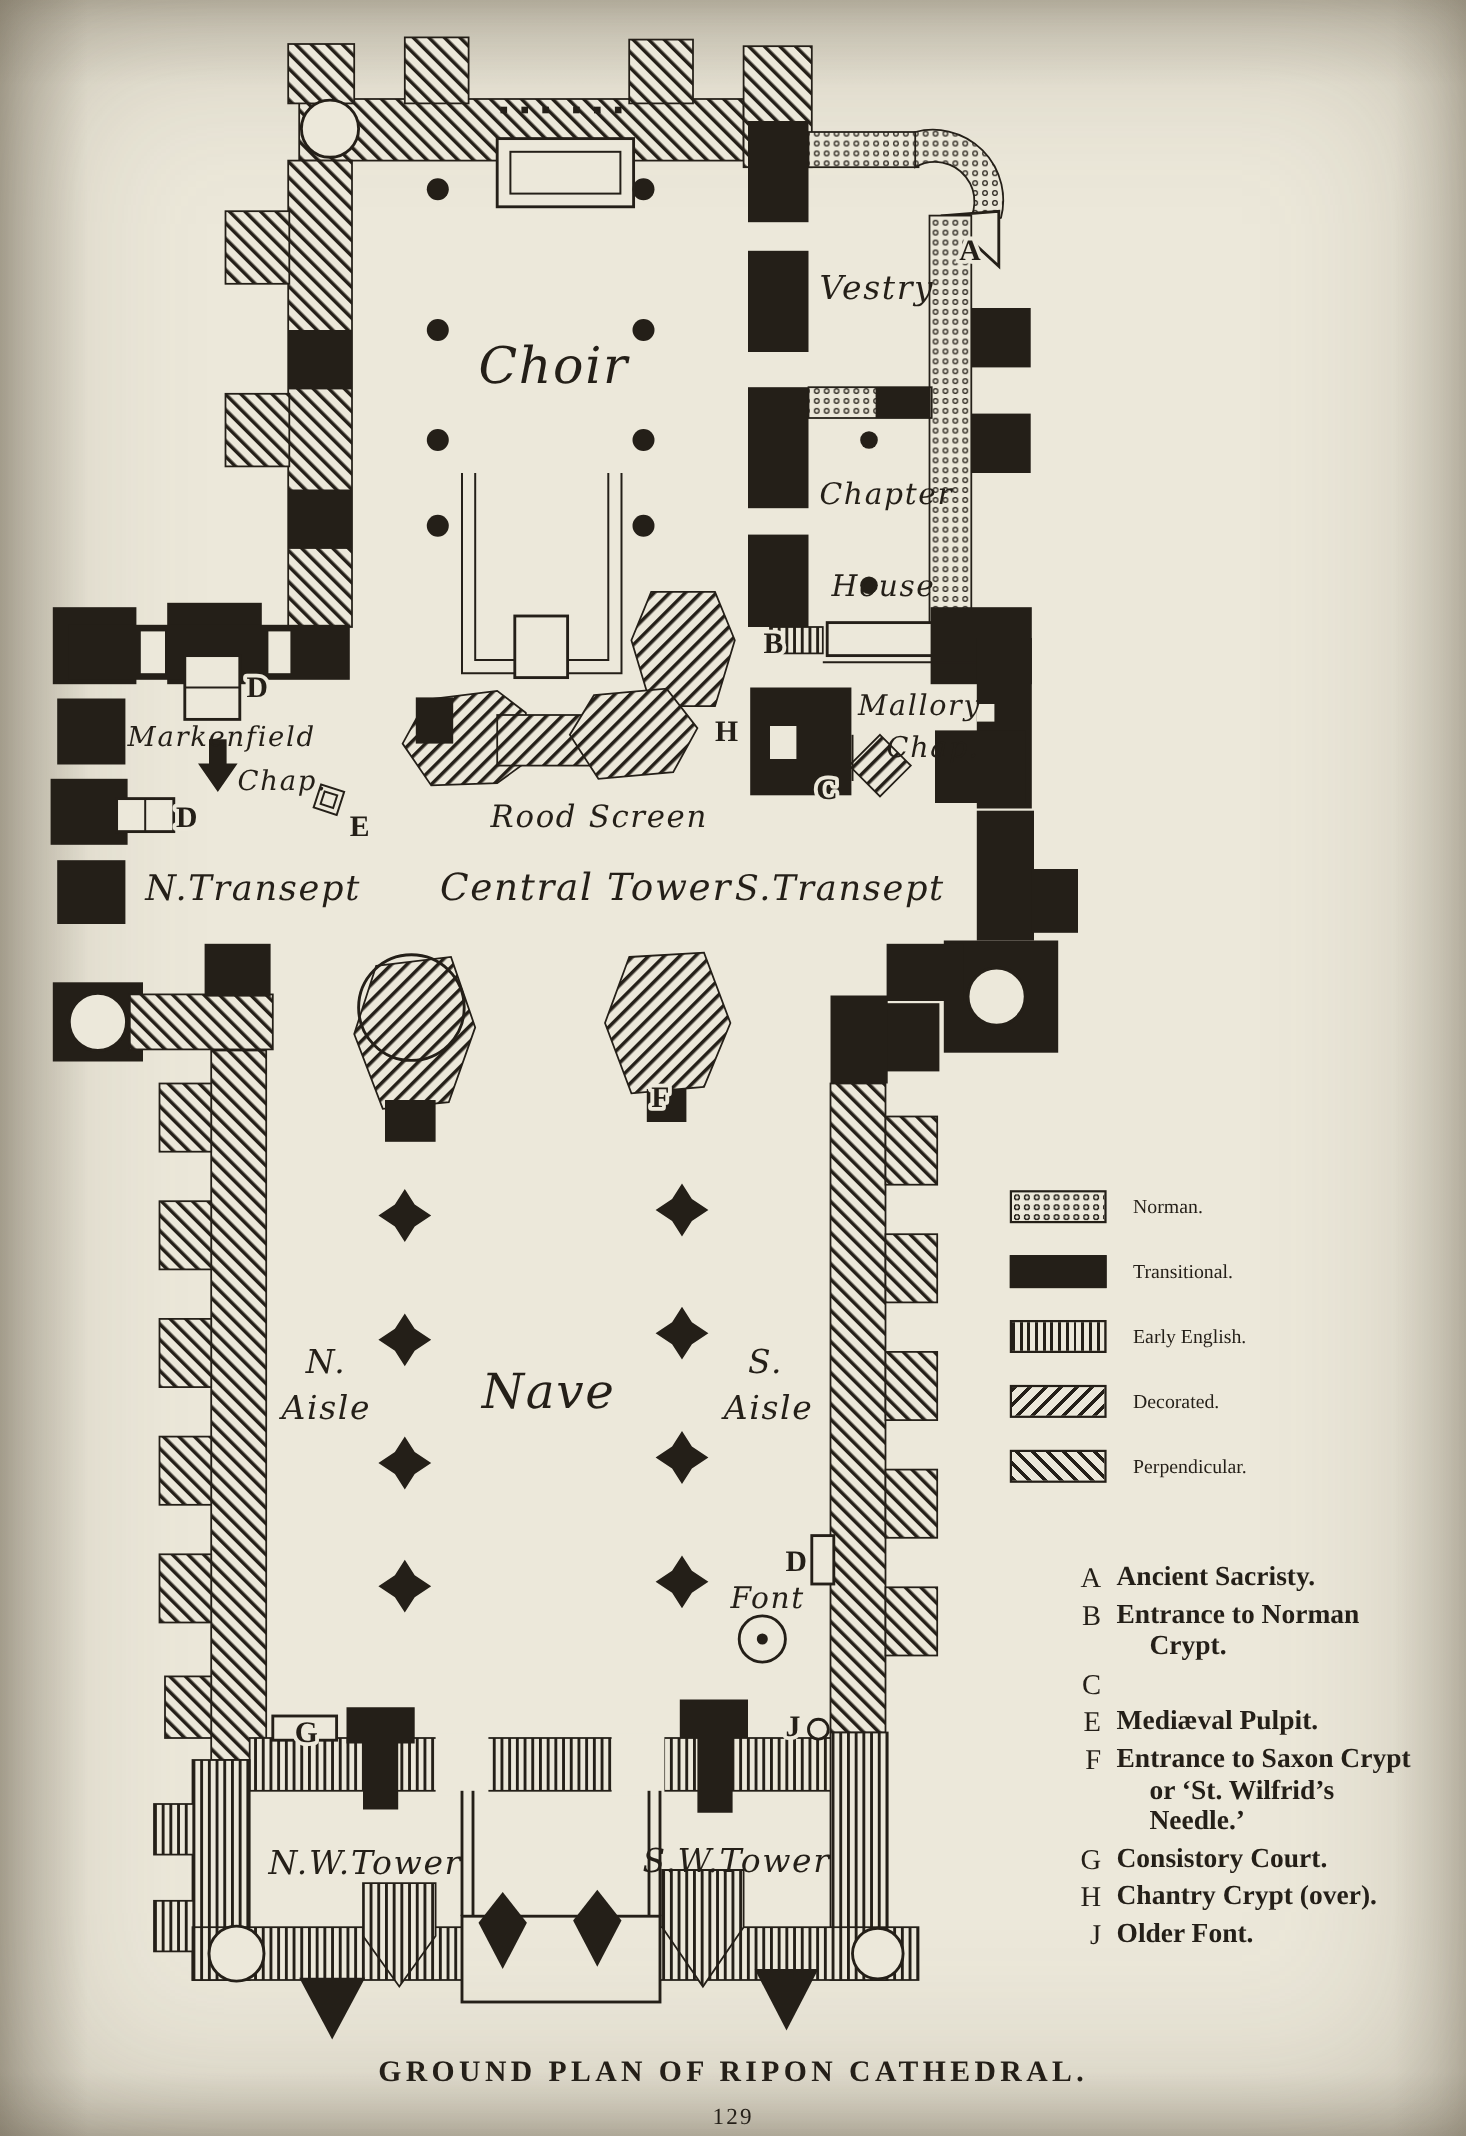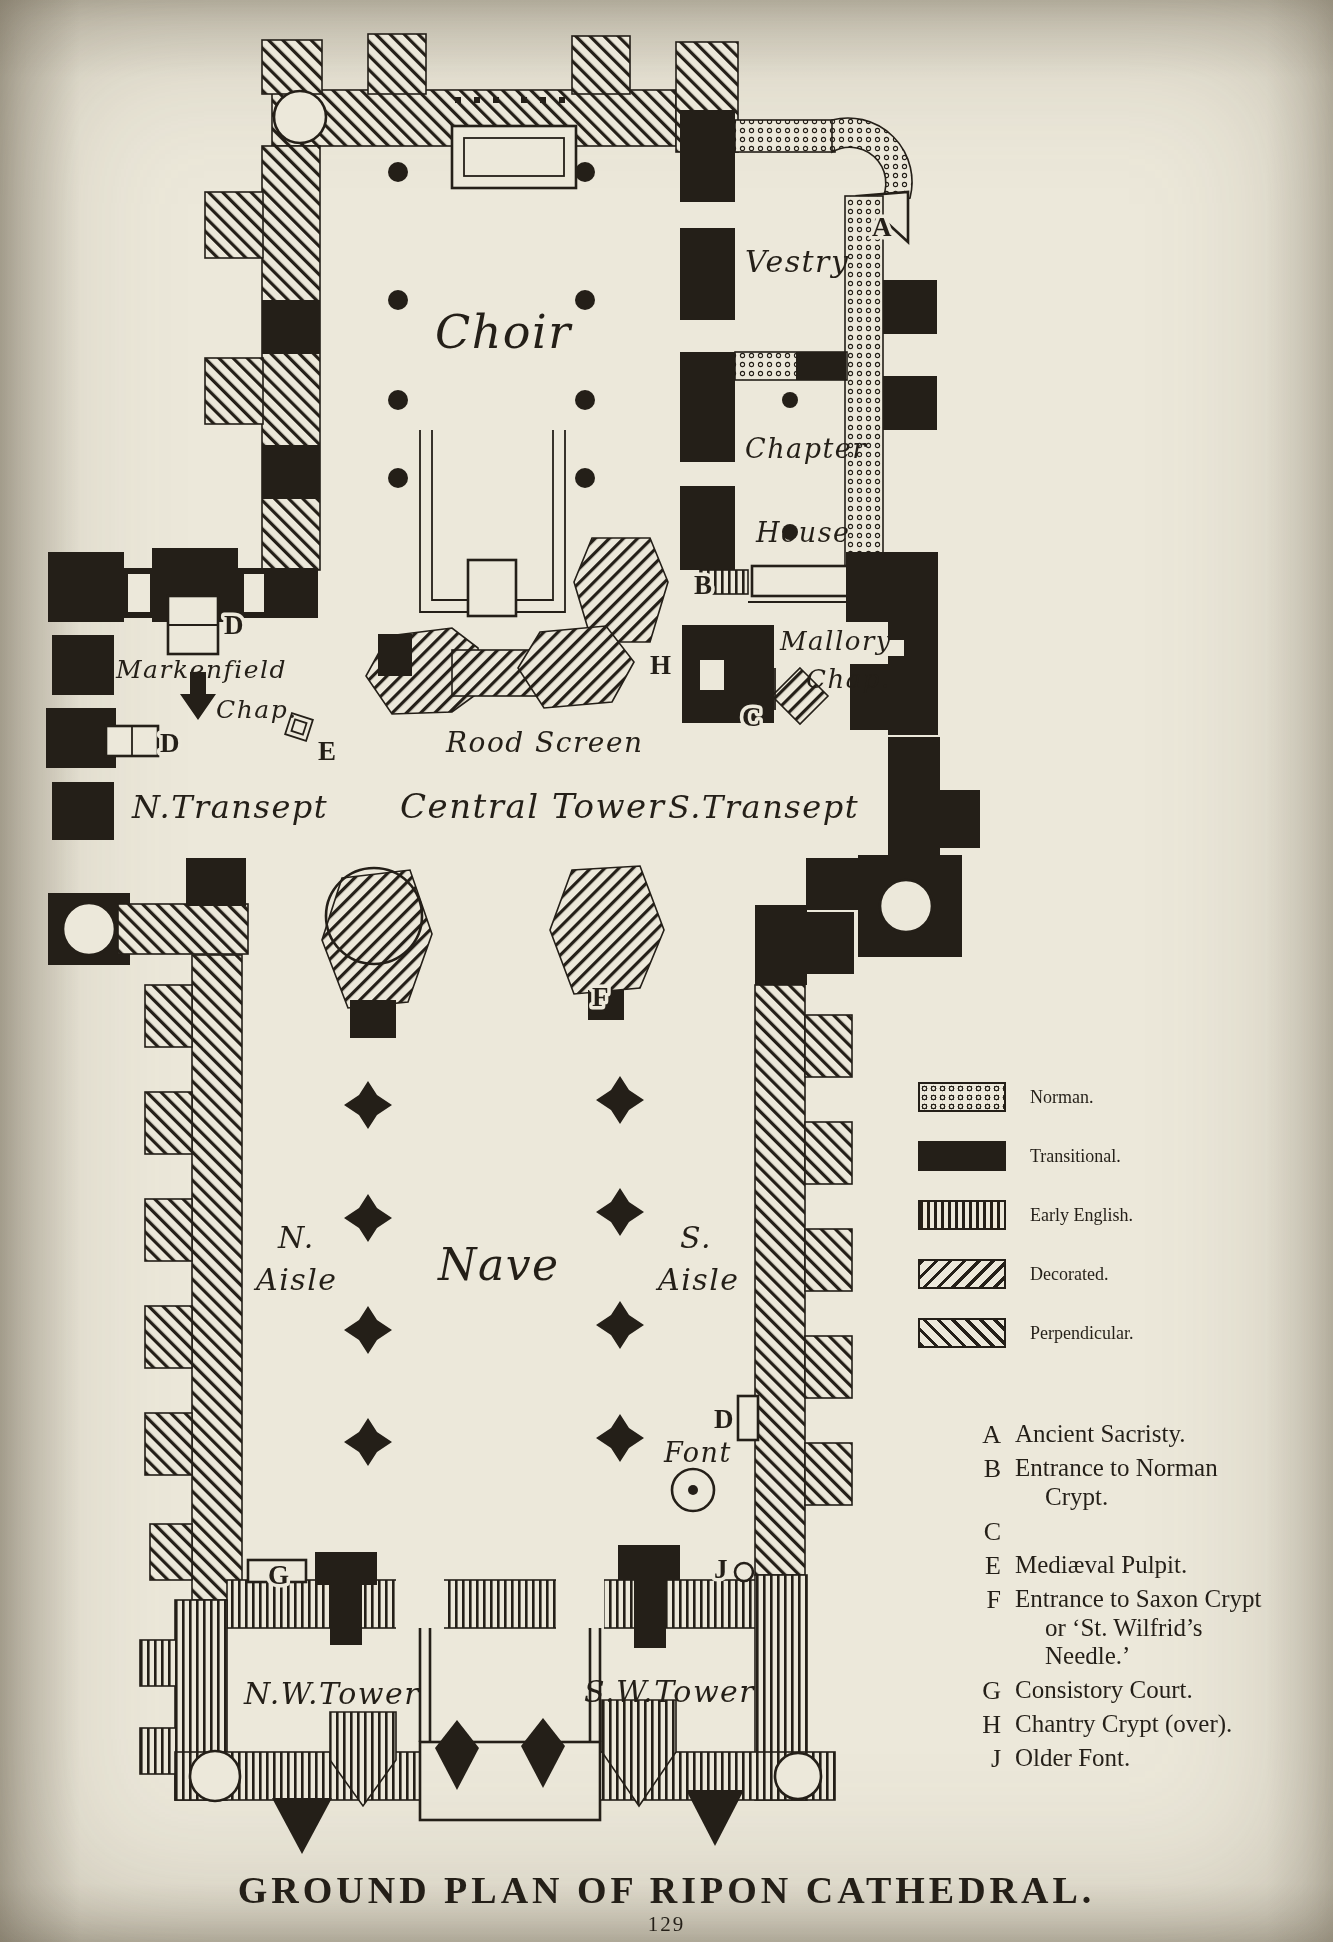--- a/index.html
+++ b/index.html
@@ -42,24 +42,24 @@
   .swatch[data-pattern="transitional"] { background:#241f18; }
   .swatch[data-pattern="early-english"] { background: repeating-linear-gradient(90deg, #241f18 0 2.6px, #ece8da 2.6px 7px); }
   .swatch[data-pattern="decorated"] { background: repeating-linear-gradient(135deg, #241f18 0 3.2px, #ece8da 3.2px 10px); }
   .swatch[data-pattern="perpendicular"] { background: repeating-linear-gradient(45deg, #241f18 0 3.2px, #ece8da 3.2px 10px); }
   .legend-label { font-size:18px; color:#241f18; margin-left:24px; white-space:nowrap; }
 
   
   .key { position:absolute; left:903px; top:1420px; width:402px; color:#241f18; }
   .key-row { display:flex; margin-bottom:5px; }
   .key-letter { width:112px; flex:none; text-align:right; padding-right:14px; font-size:26px; line-height:1.12; }
-  .key-text { width:272px; font-size:25px; line-height:1.15; padding-left:30px; text-indent:-30px; }
+  .key-text { width:272px; font-size:25px; line-height:1.15; padding-left:30px; text-indent:-30px;font-weight:bold; }
 
   .plate-title { position:absolute; top:1868px; left:0; width:100%; text-align:center;
-    font-weight:bold; font-size:38px; letter-spacing:4px; color:#241f18; }
+    font-weight:bold; font-size:27px; letter-spacing:4px; color:#241f18; }
   .page-number { position:absolute; top:1912px; left:0; width:100%; text-align:center;
     font-size:21px; letter-spacing:2px; color:#241f18; }
 </style>
 </head>
 <body>
 
 <div class="page">
 
   <svg class="plan" viewBox="0 0 1333 1942">
     <defs>

